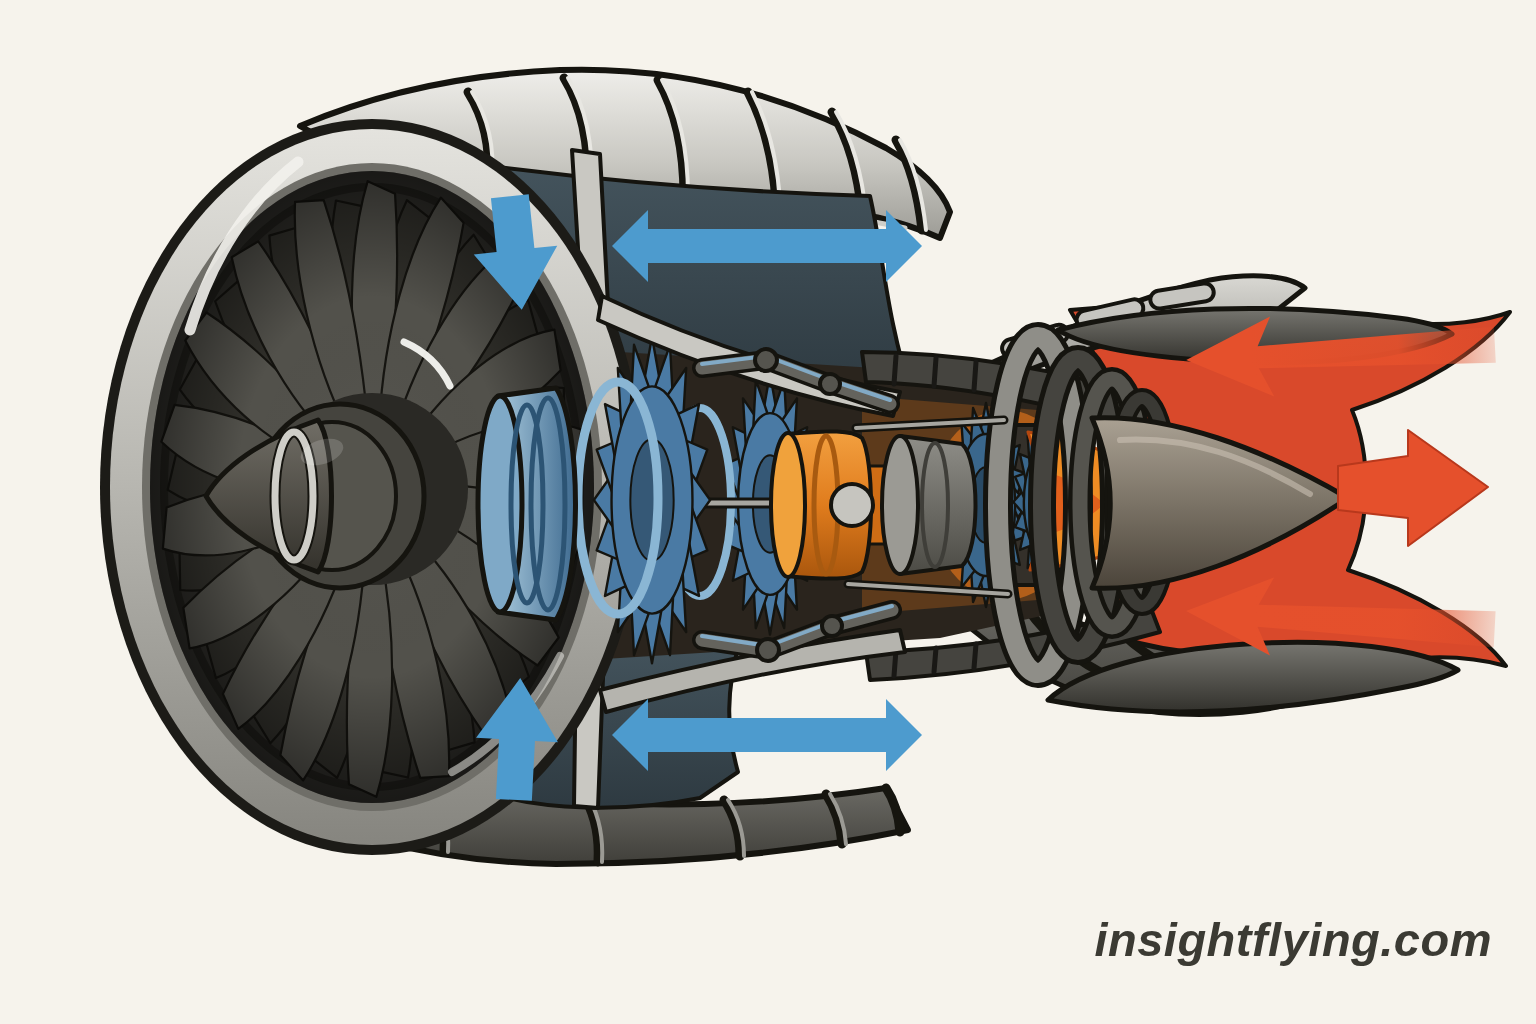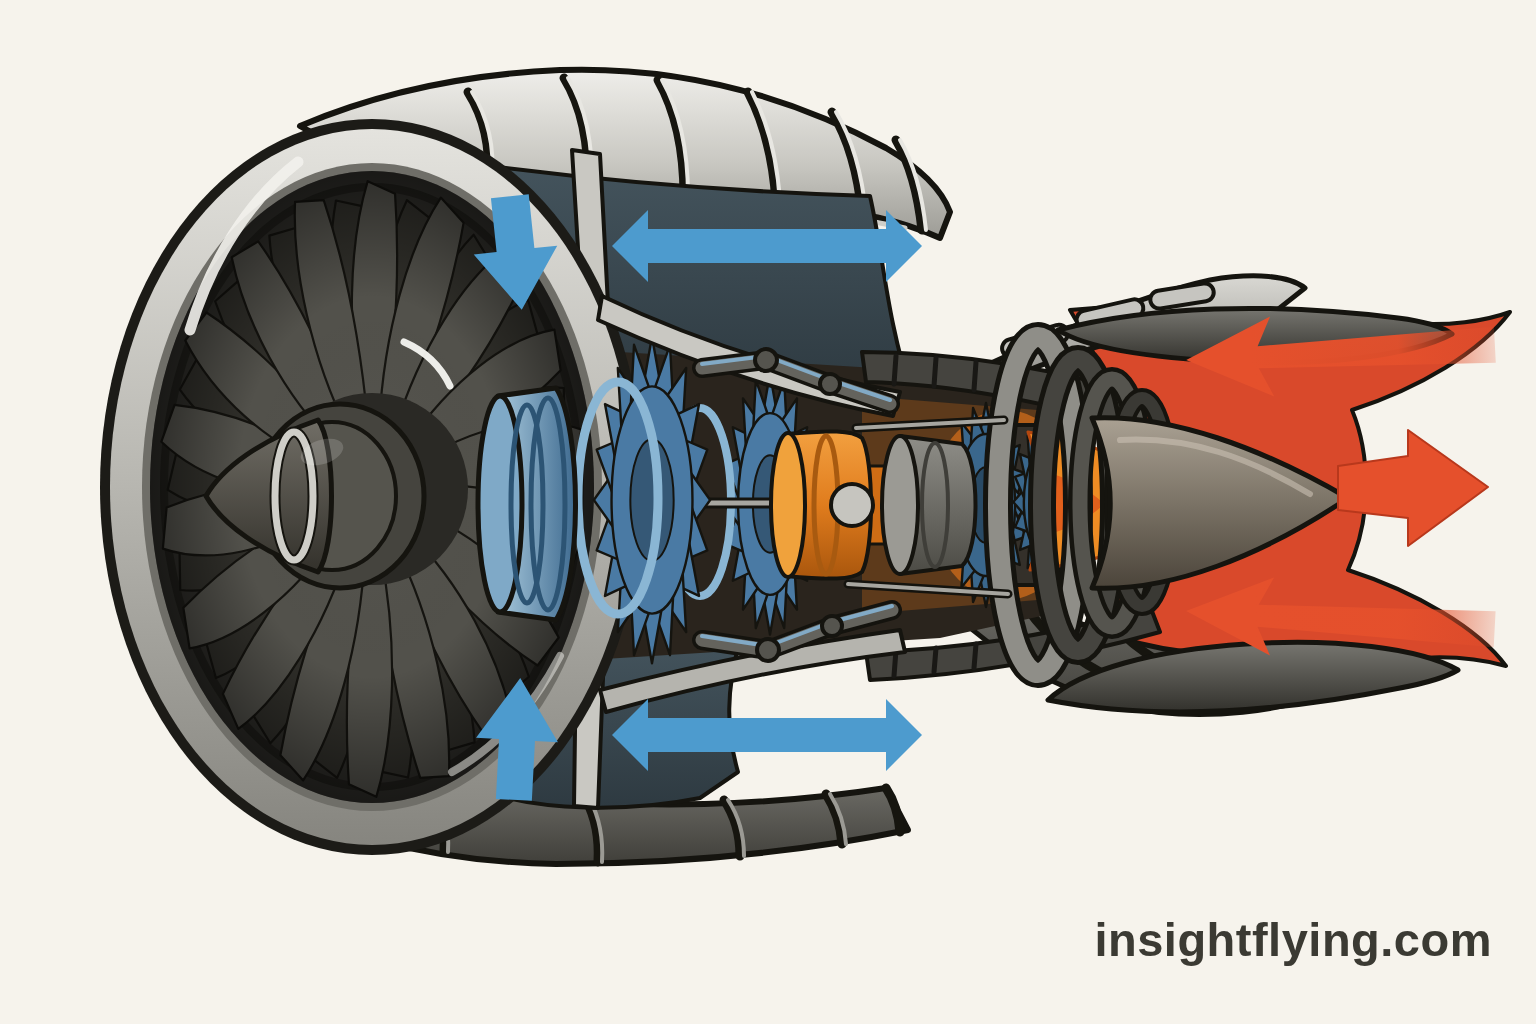--- a/index.html
+++ b/index.html
@@ -1,16 +1,16 @@
 <!DOCTYPE html>
 <html><head>
 <meta charset="utf-8">
 <style>
   html,body { margin:0; padding:0; background:#f6f3ec; }
-  .stage { position:relative; width:1536px; height:1024px; overflow:hidden; }
+  .stage { position:relative; width:1536px; height:1024px; overflow:hidden;font-style:italic; }
   svg { display:block; }
   path, polygon, ellipse, rect, circle, line { stroke-linejoin:round; stroke-linecap:round; }
   .ol   { stroke:#15140f; }
   .gt, .gc { stroke:#15140f; stroke-width:2.4; vector-effect:non-scaling-stroke; }
   .gh   { fill:#000; fill-opacity:.28; stroke:#15140f; stroke-width:2; vector-effect:non-scaling-stroke; }
   .fb   { stroke:#14130f; stroke-width:2.2; vector-effect:non-scaling-stroke; }
   .ribD { stroke:#16150f; stroke-width:9; fill:none; }
   .ribL { stroke:#e8e7e2; stroke-width:4; fill:none; }
   .ribLd{ stroke:#9b9a94; stroke-width:4; fill:none; }
   .wm   { font-family:"Liberation Sans", sans-serif; font-weight:bold; font-size:47px; letter-spacing:.5px; }

